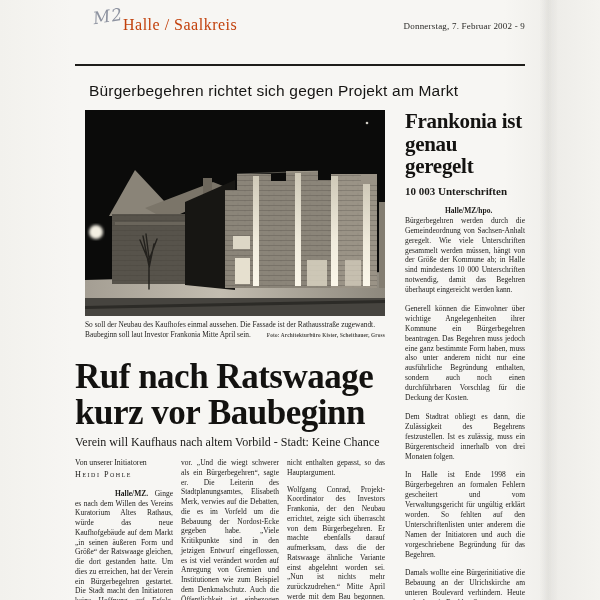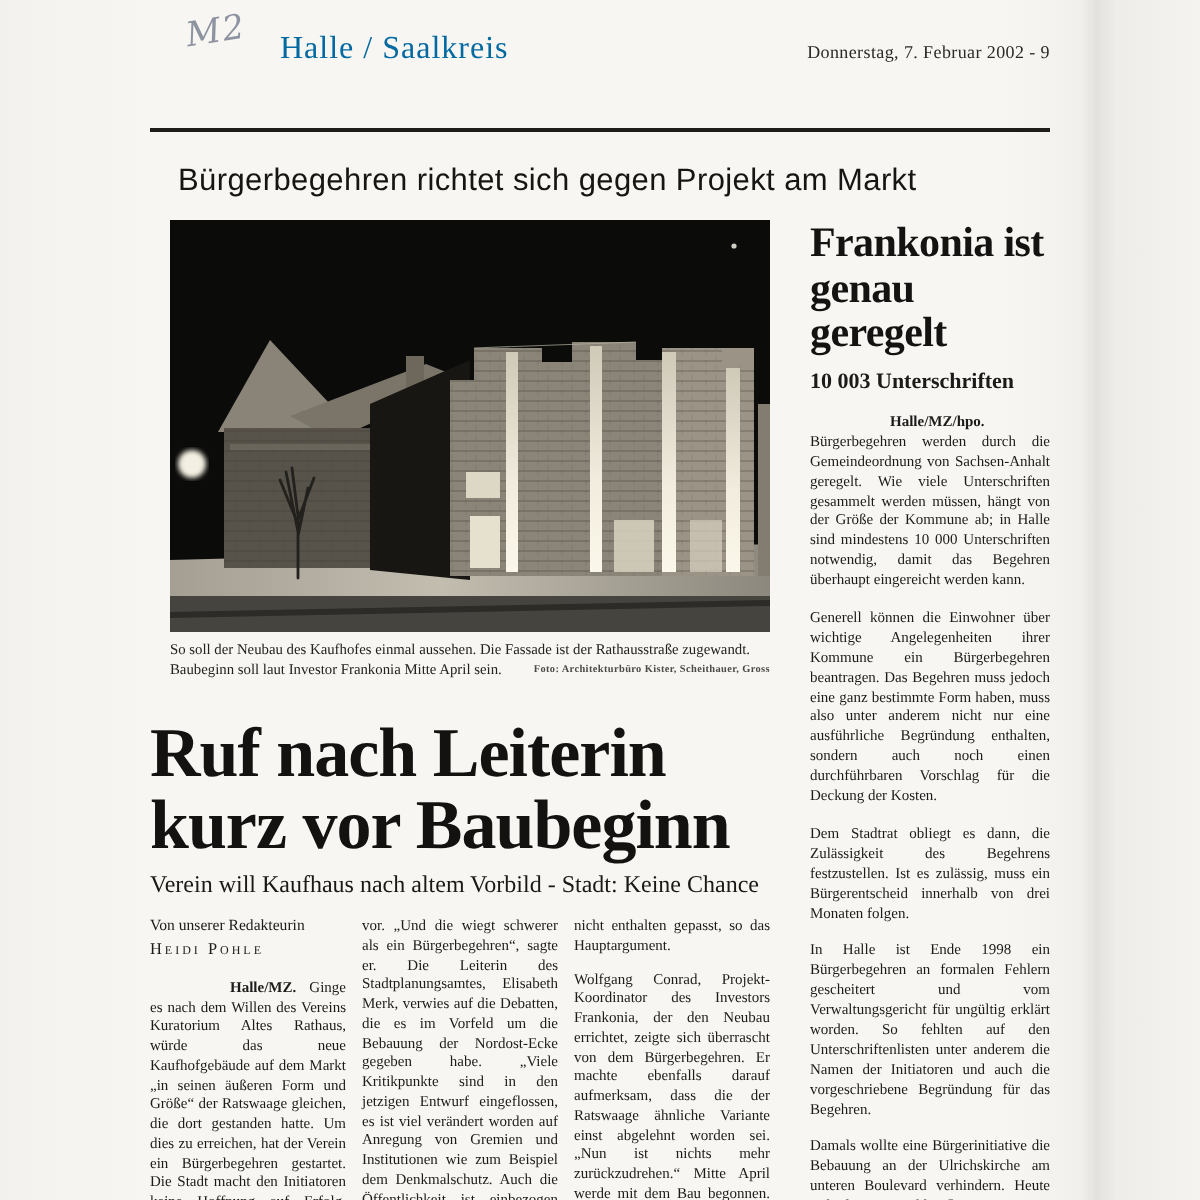--- a/index.html
+++ b/index.html
@@ -12,22 +12,22 @@
   .page{position:relative;width:450px;margin:0 auto 0 75px;padding-top:12px;}
 
   
   .mast{position:relative;height:26px;}
   .mark{
     position:absolute;left:18px;top:-6px;
     font-family:"DejaVu Serif",serif;font-style:italic;
     font-size:17px;color:#8e93a0;transform:rotate(-9deg);letter-spacing:1px;
   }
   .section-title{
-    position:absolute;left:65px;top:4px;
-    font-size:16px;letter-spacing:.5px;color:#0369a1;
+    position:absolute;left:48px;top:4px;
+    font-size:16px;letter-spacing:.5px;color:#c2410c;
   }
   .dateline{
     position:absolute;right:0;top:9px;
     font-size:9px;color:#2a2926;letter-spacing:.2px;
   }
   .mast-rule{border-top:2px solid #1e1d1a;margin-top:26px;}
 
   .kicker{
     margin:16px 0 10px 14px;
     font-family:"Liberation Sans",sans-serif;
@@ -164,30 +164,30 @@
           <line x1="152" y1="64" x2="233" y2="61" stroke="#b9b3a5" stroke-width="0.6" opacity="0.7"></line>
         </svg>
       </div>
 
       <div class="caption">
         <span>So soll der Neubau des Kaufhofes einmal aussehen. Die Fassade ist der Rathausstraße zugewandt. Baubeginn soll laut Investor Frankonia Mitte April sein.</span>
         <span class="credit">Foto: Architekturbüro Kister, Scheithauer, Gross</span>
       </div>
 
       <h1 class="headline">
-        <span>Ruf nach Leiterin</span>
+        <span>Ruf nach Ratswaage</span>
         <span>kurz vor Baubeginn</span>
       </h1>
       <div class="deck">Verein will Kaufhaus nach altem Vorbild - Stadt: Keine Chance</div>
 
       <div class="cols">
 
         <div class="col">
           <div class="byline">
-            <span>Von unserer Redakteurin</span><br>
+            <span>Von unserer Initiatoren</span><br>
             <span class="name">Heidi Pohle</span>
           </div>
           <p><span class="lead-loc">Halle/MZ.</span> <span>Ginge es nach dem Willen des Vereins Kuratorium Altes Rathaus, würde das neue Kaufhofgebäude auf dem Markt „in seinen äußeren Form und Größe“ der Ratswaage gleichen, die dort gestanden hatte. Um dies zu erreichen, hat der Verein ein Bürgerbegehren gestartet. Die Stadt macht den Initiatoren keine Hoffnung auf Erfolg. Mitte April soll bereits Baubeginn sein.</span></p>
 
         </div>
 
         <div class="col">
           <p>vor. „Und die wiegt schwerer als ein Bürgerbegehren“, sagte er. Die Leiterin des Stadtplanungsamtes, Elisabeth Merk, verwies auf die Debatten, die es im Vorfeld um die Bebauung der Nordost-Ecke gegeben habe. „Viele Kritikpunkte sind in den jetzigen Entwurf eingeflossen, es ist viel verändert worden auf Anregung von Gremien und Institutionen wie zum Beispiel dem Denkmalschutz. Auch die Öffentlichkeit ist einbezogen worden.“ Deshalb bestehe eine gewisse Verpflichtung, nun bei diesem Entwurf zu bleiben.</p>
 
         </div>

